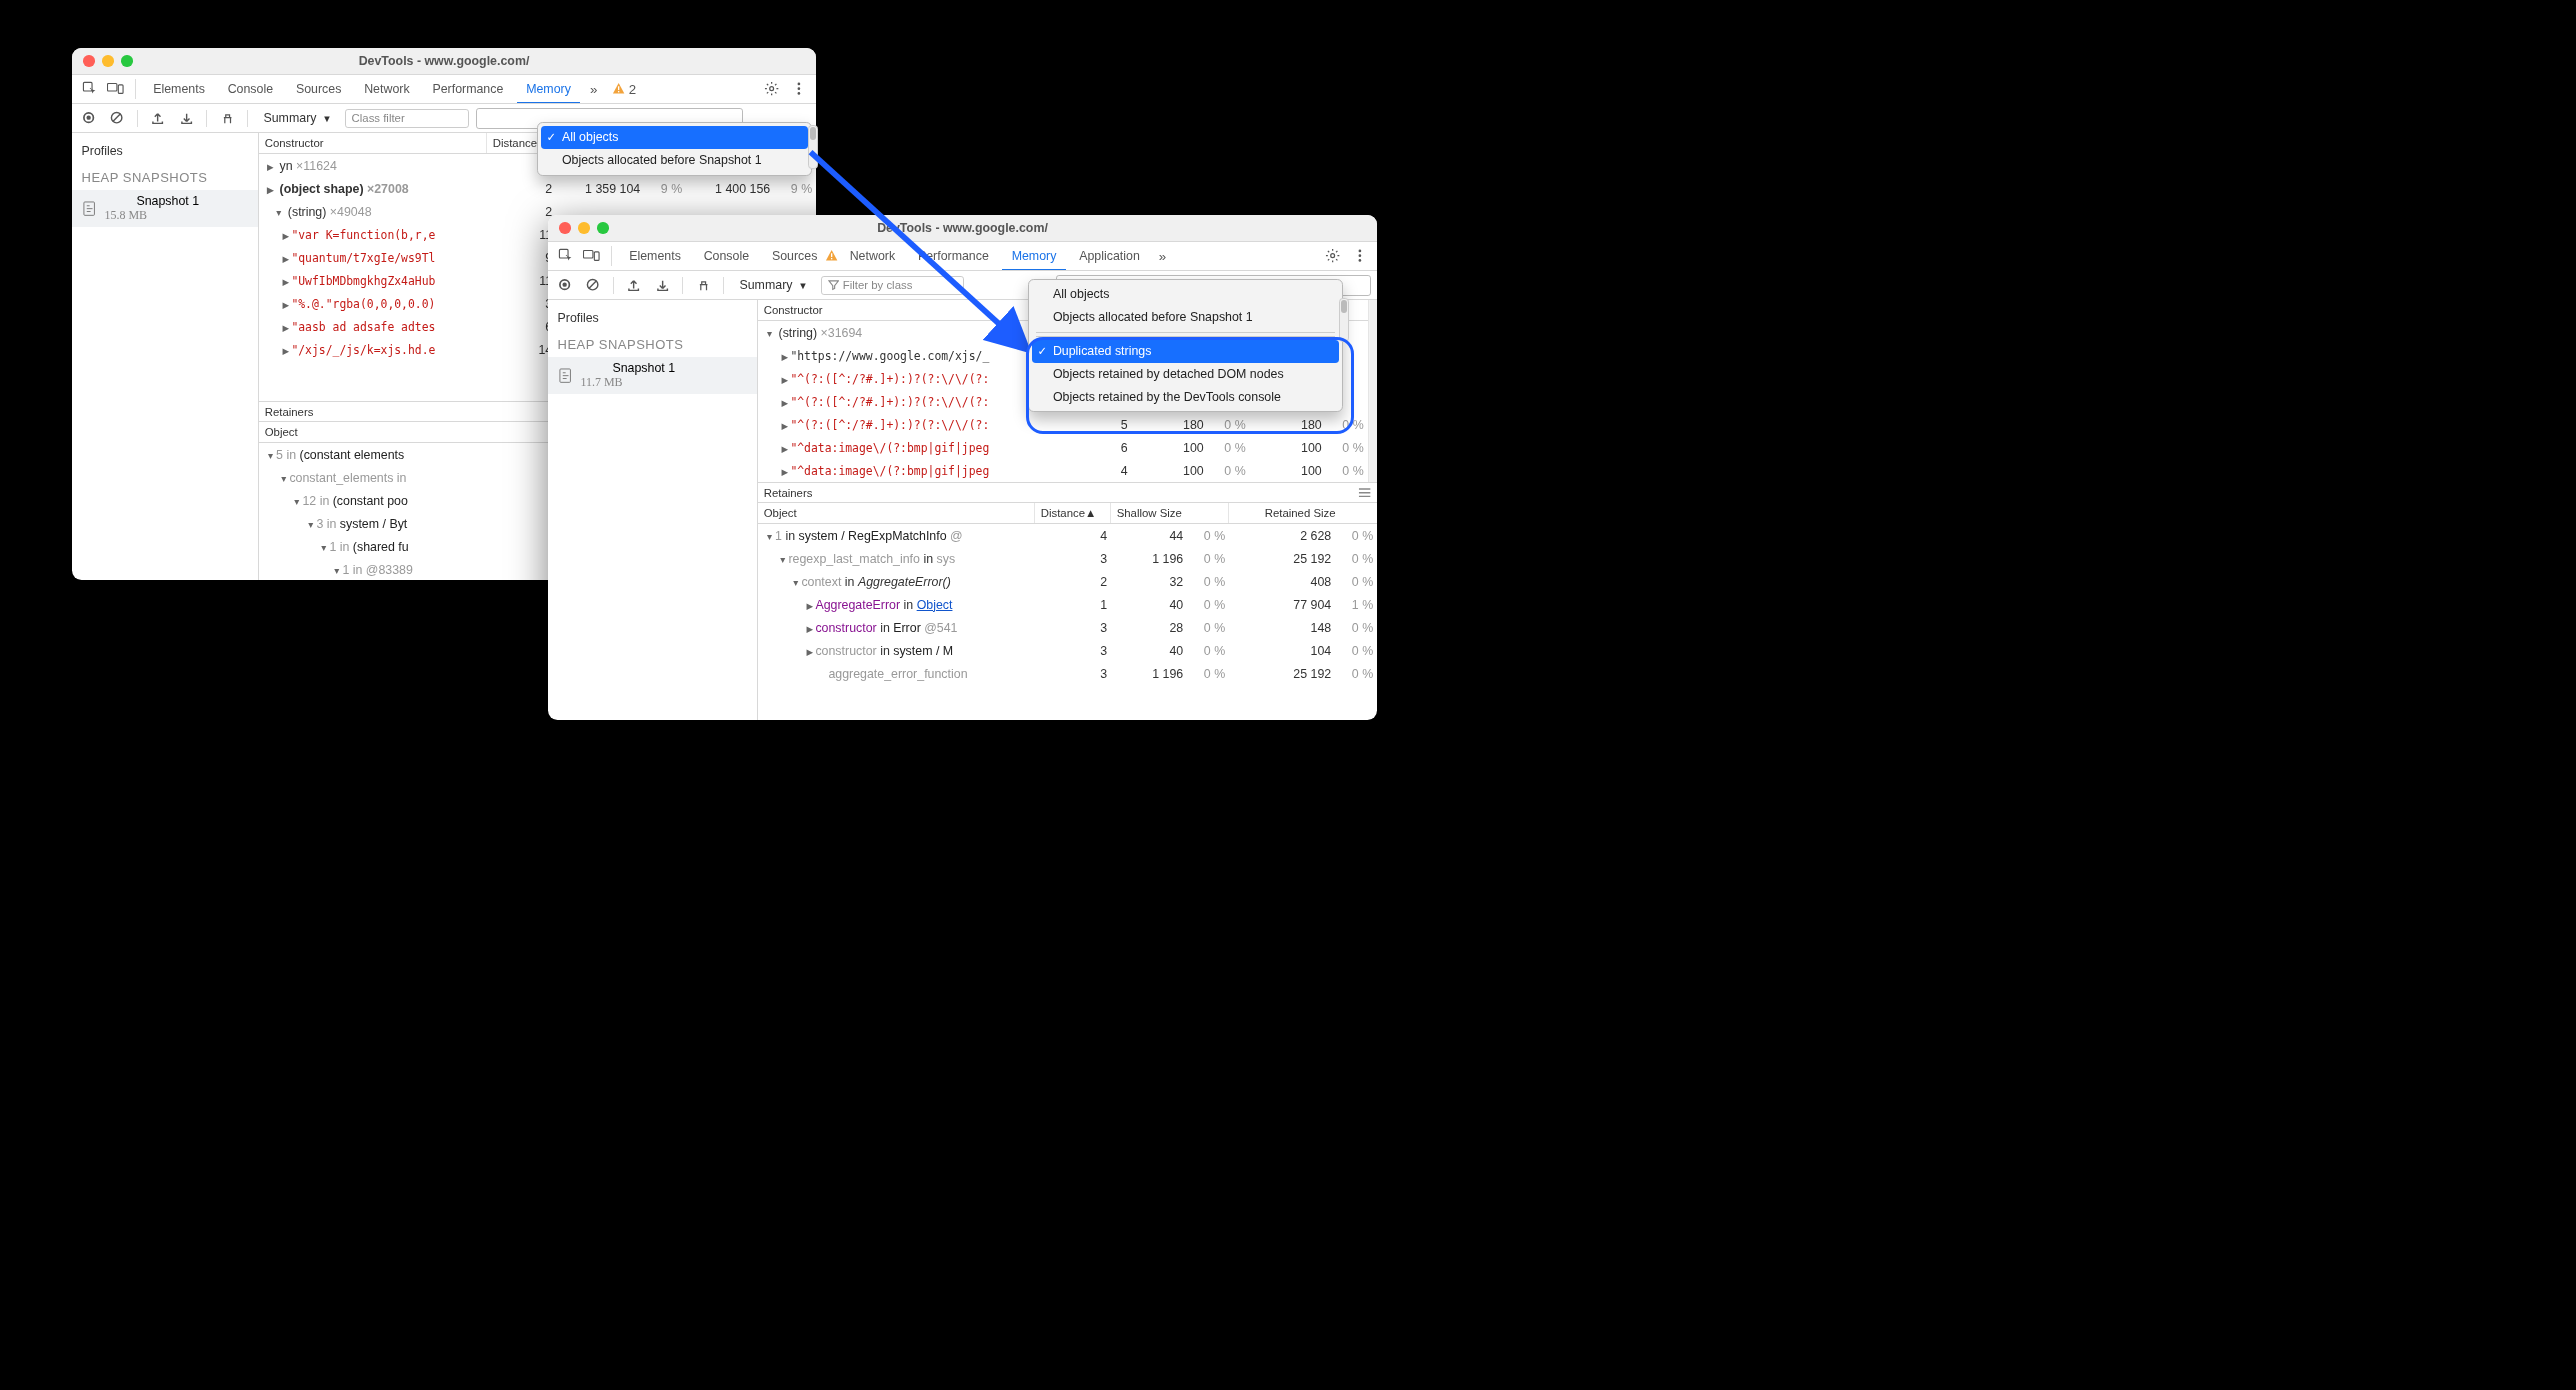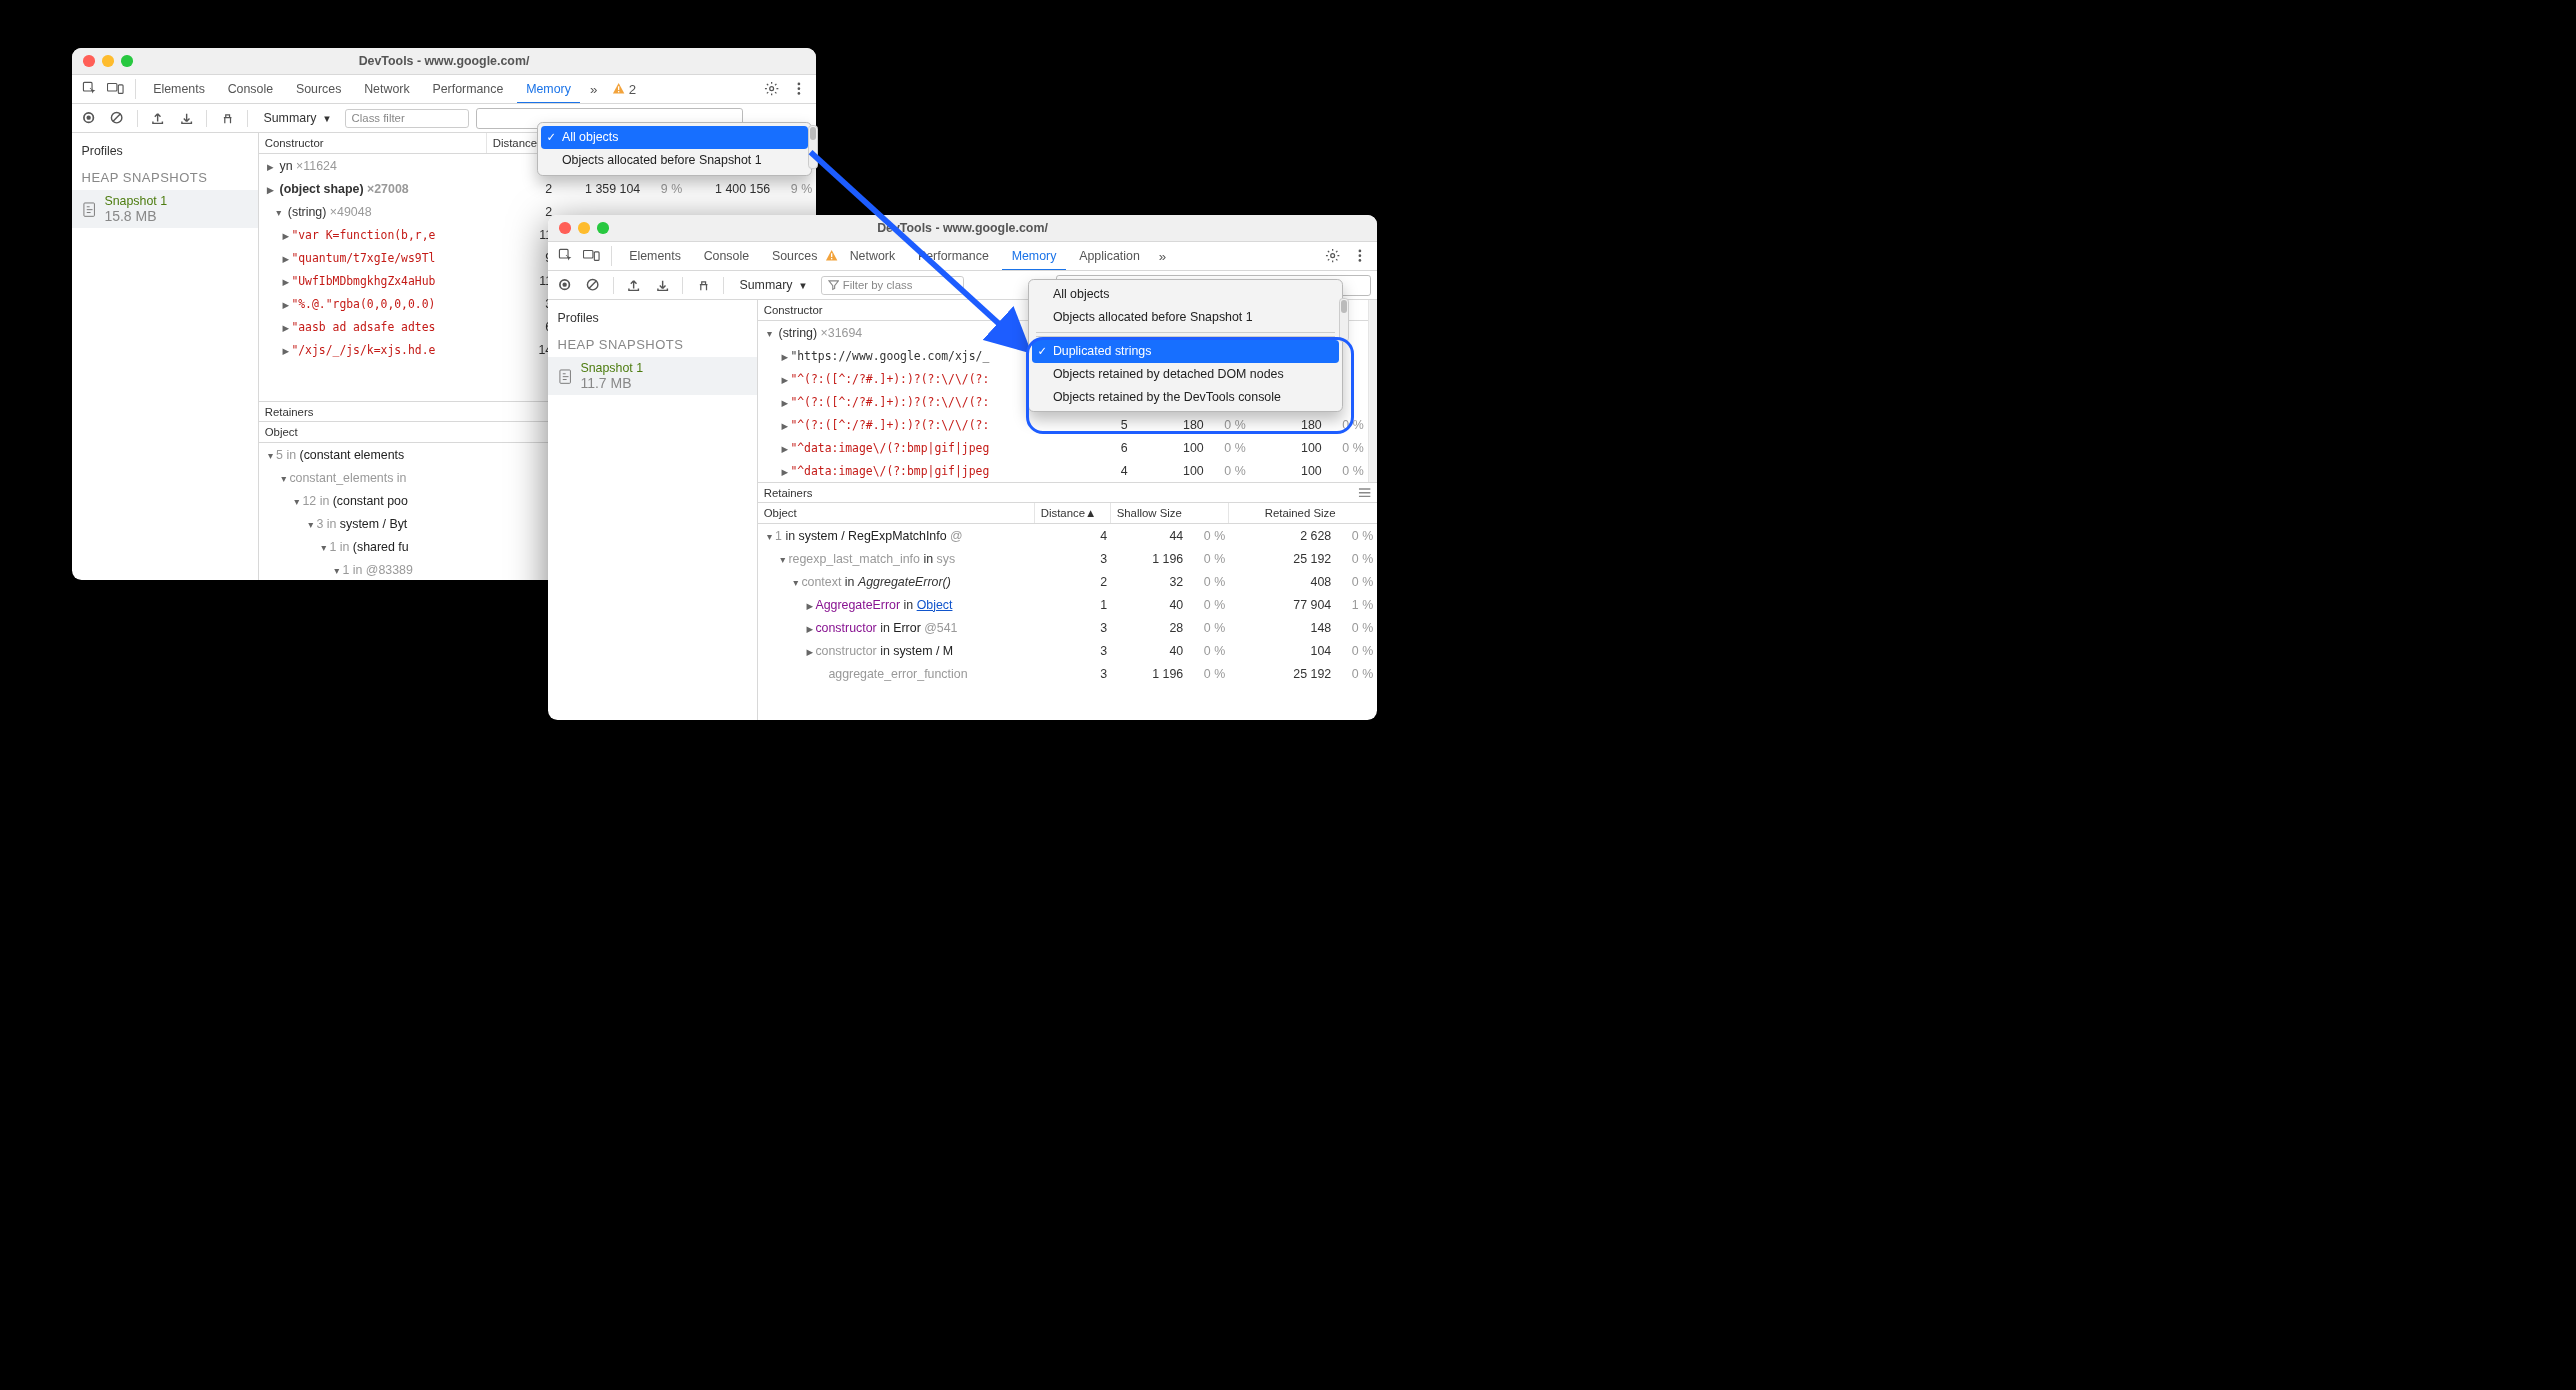--- a/index.html
+++ b/index.html
@@ -29,22 +29,22 @@
   .summary-dd { display: flex; align-items: center; gap: 5.7px; padding: 0 5.7px; height: 21px; font-size: 12.4px; }
   .summary-dd .caret { font-size: 9.5px; }
   .classfilter { height: 19px; border: 1px solid #ccc; border-radius: 2.9px; padding: 0 5.7px; font-size: 11.4px; width: 124px; background: #fff; display:flex; align-items:center; color:#888; gap:3.8px;}
   .dd-open { position: relative; height: 21px; border: 1px solid #bbb; border-radius: 2.9px; background: #fff; width: 267px; }
 
   .body { display: flex; height: calc(100% - 84px); }
   .sidebar { width: 187px; border-right: 1px solid #d8d8d8; padding: 5.7px 0; }
   .sidebar .hdr { padding: 5.7px 9.5px; font-size: 12.4px; color: #333; }
   .sidebar .sub { padding: 5.7px 9.5px; font-size: 13px; letter-spacing: 0.5px; color: #888; }
   .snap-item { display:flex; align-items:center; gap:7.6px; padding:3.8px 9.5px; background:#f0f2f4; }
-  .snap-item .snapname { font-size: 12.4px; color: #4d7c0f; }
-  .snap-item .snapsize { font-size: 14px; color: #888; }
+  .snap-item .snapname { font-size: 12.4px; color: #000000; margin-left: 32px; }
+  .snap-item .snapsize { font-size: 12px; color: #888; font-family: Liberation Serif, serif; }
 
   .main { flex: 1; display: flex; flex-direction: column; min-width: 0; }
   .gridhdr { display: flex; border-bottom: 1px solid #d8d8d8; height: 21px; align-items: stretch; background:#fff; }
   .gridhdr > div { border-right: 1px solid #e5e5e5; display: flex; align-items: center; padding: 0 5.7px; font-size: 11.4px; color: #333; }
   .gridhdr > div:last-child { border-right: none; }
   .rows { flex: 1; overflow: hidden; }
   .row { display: flex; height: 23px; align-items: center; font-size: 12.4px; }
   .row > div { padding: 0 3.8px; }
   .disc { display:inline-flex; width:11.4px; justify-content:center; color:#666; font-size:8.6px;}
   .mono { font-family: "SF Mono", Menlo, Consolas, monospace; font-size: 11.4px; }

